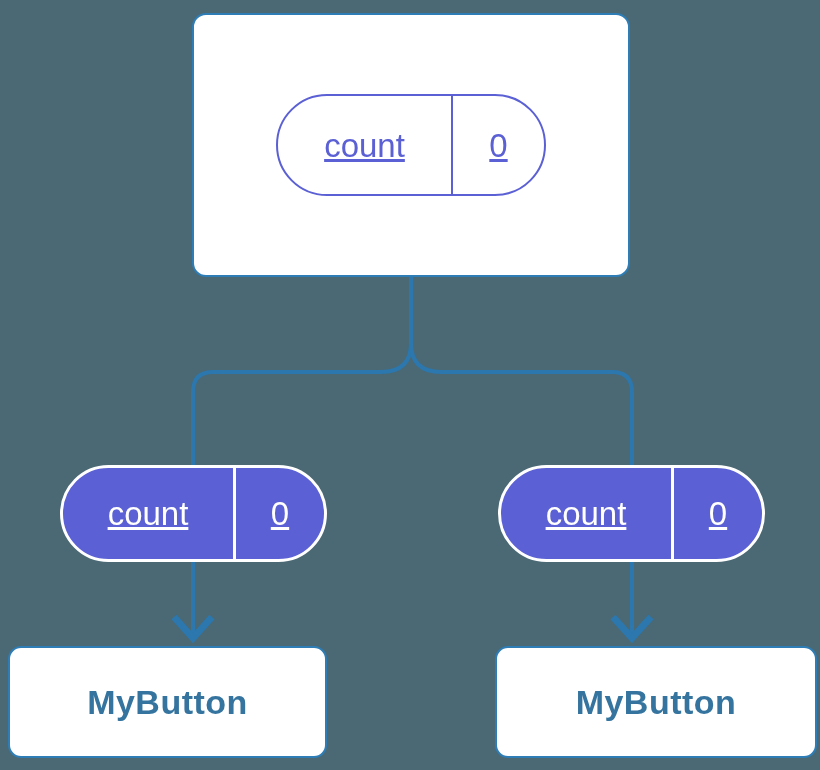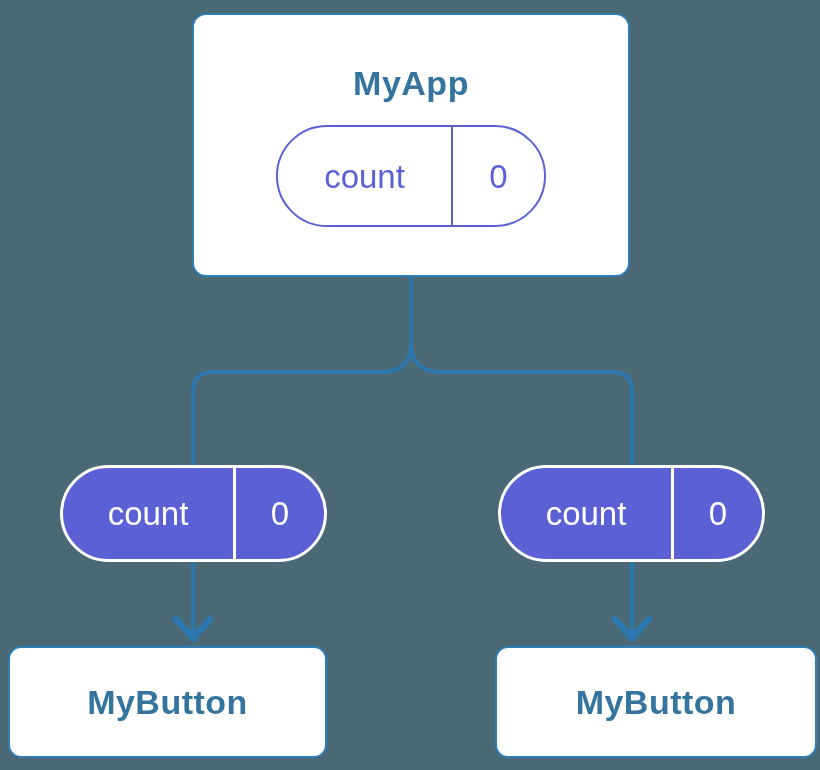--- a/index.html
+++ b/index.html
@@ -65,20 +65,21 @@
     color: var(--component-text);
     line-height: 40px;
     letter-spacing: 0.5px;
   }
 
   .pill {
     display: flex;
     align-items: stretch;
     border-radius: 999px;
     overflow: hidden;
+    text-decoration: underline;
   }
   .pill .segment {
     display: flex;
     align-items: center;
     justify-content: center;
     font-size: 33px;
     line-height: 1;
   }
 
   
@@ -112,21 +113,20 @@
 
   <svg class="connectors" width="820" height="770" viewBox="0 0 820 770" aria-hidden="true">
     <path class="line" d="M411 275 L411 343"></path>
     <path class="line" d="M411 343 Q411 372 381 372 L213 372 Q193 372 193 392 L193 633"></path>
     <path class="line" d="M411 343 Q411 372 441 372 L612 372 Q632 372 632 392 L632 633"></path>
     <path class="arrowhead" d="M174 617 L193 638 L212 617"></path>
     <path class="arrowhead" d="M613 617 L632 638 L651 617"></path>
   </svg>
 
   <div class="card card-root">
-    <div class="component-name">MyApp</div>
     <div class="pill pill-state">
       <div class="segment segment-key">count</div>
       <div class="segment segment-value">0</div>
     </div>
   </div>
 
   <div class="pill pill-prop pill-prop-left">
     <div class="segment segment-key">count</div>
     <div class="segment segment-value">0</div>
   </div>

